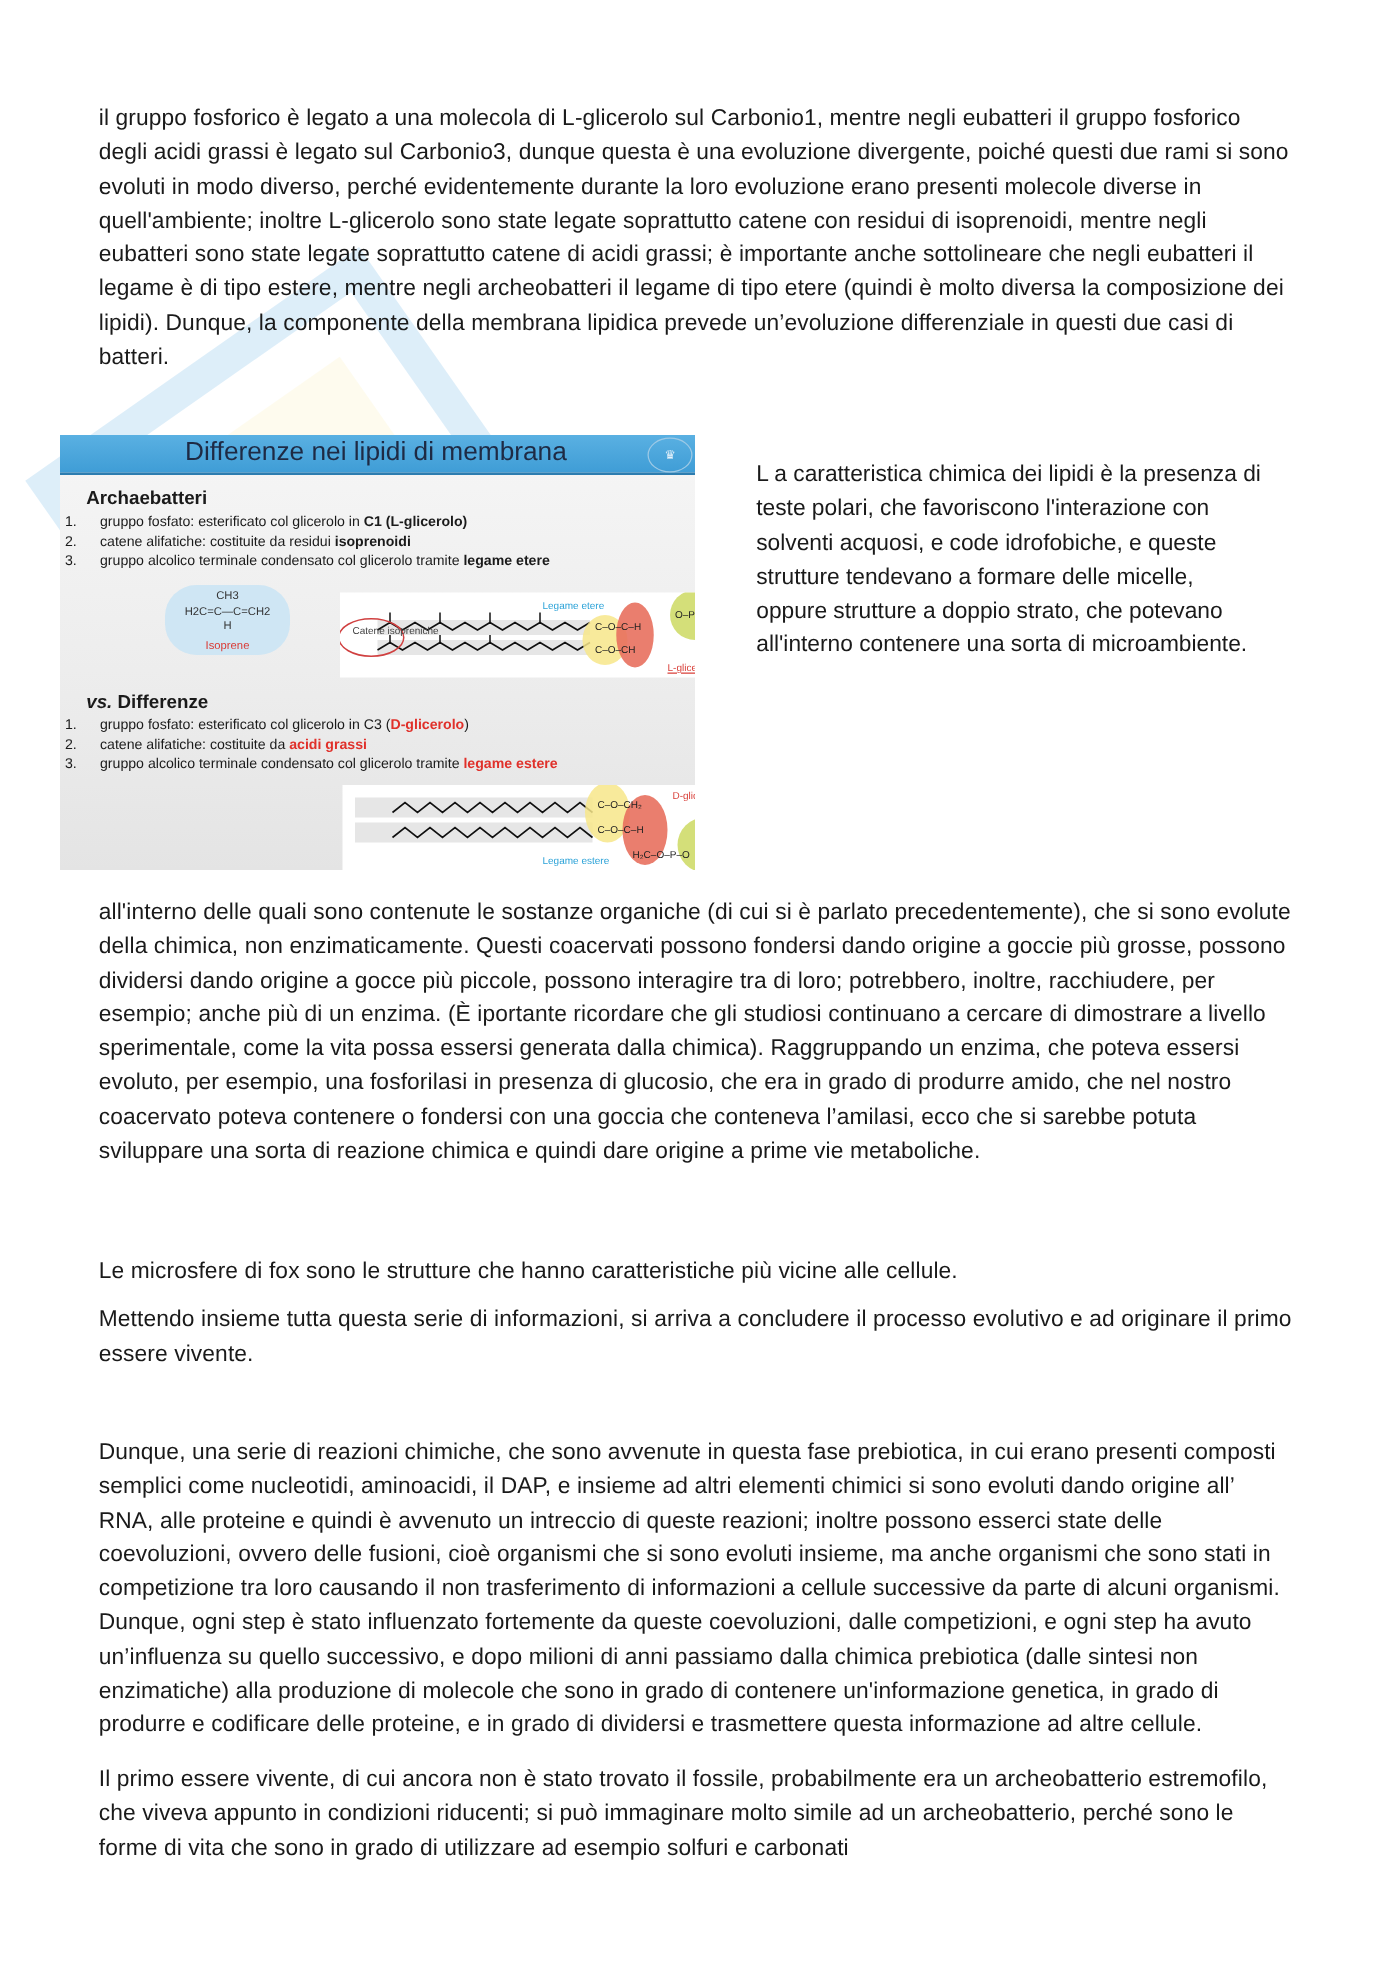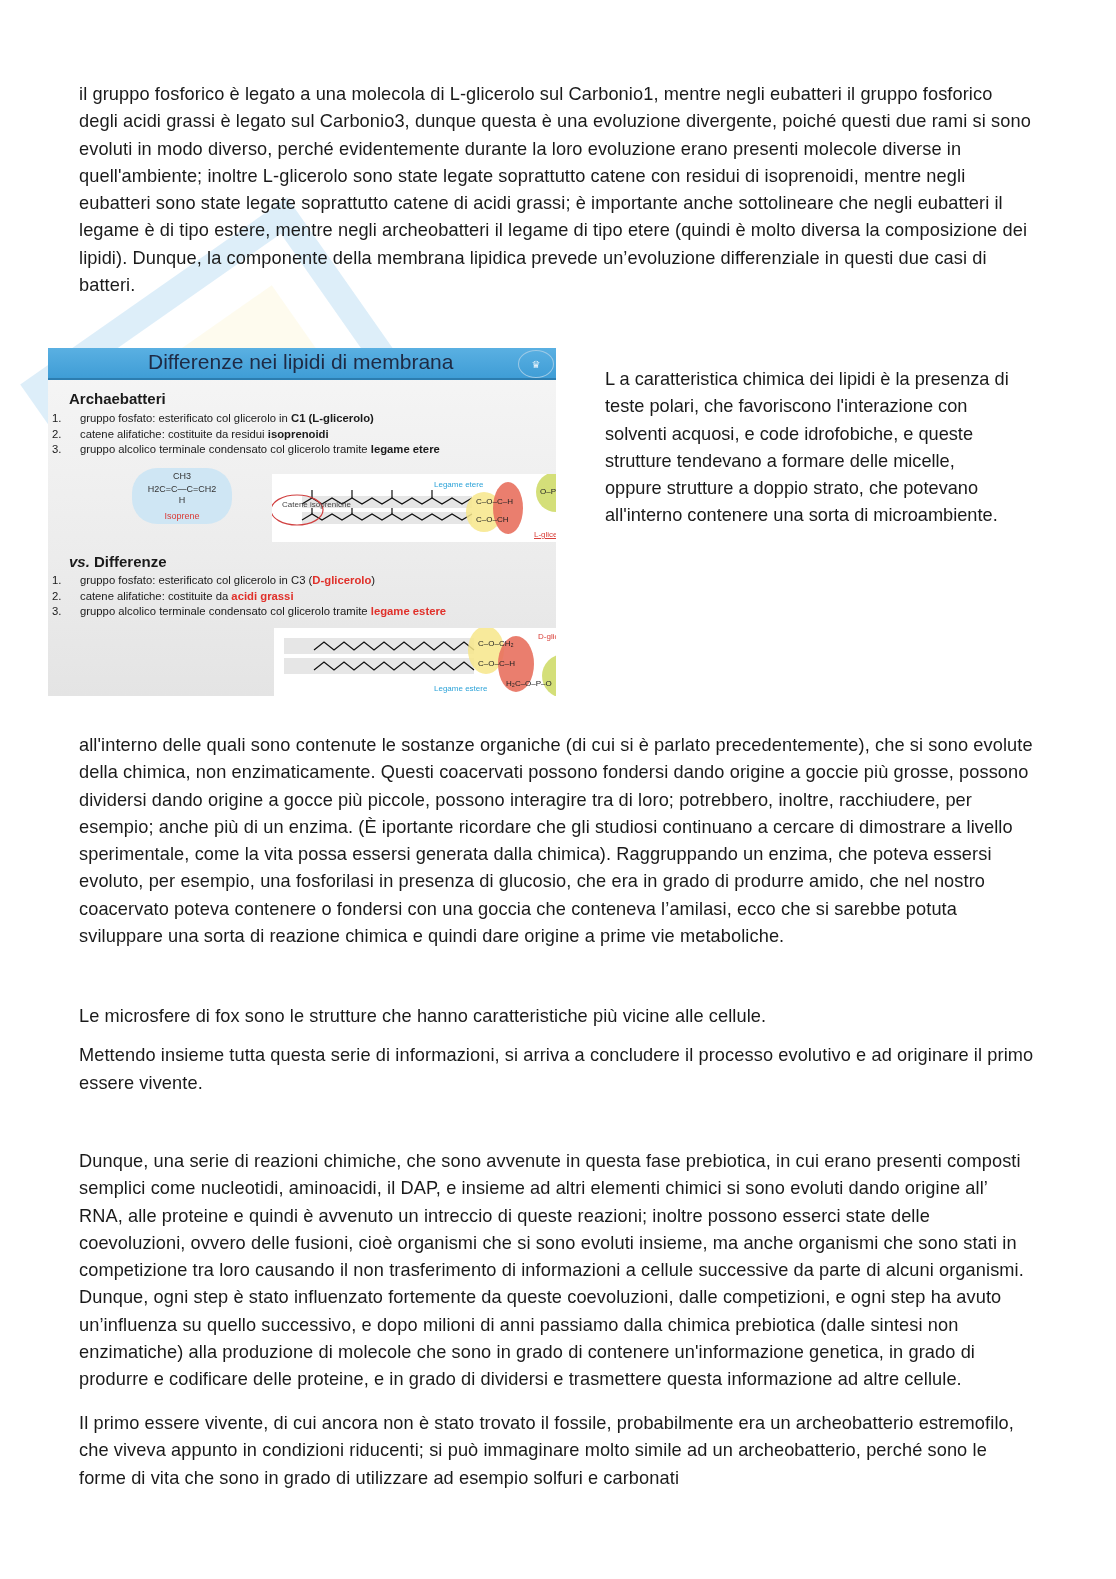--- a/index.html
+++ b/index.html
@@ -4,21 +4,21 @@
 <style>
   html, body { margin: 0; padding: 0; background: #ffffff; }
   body { width: 1116px; height: 1579px; position: relative; overflow: hidden;
          font-family: "Liberation Sans", sans-serif; color: #1a1a1a; }
   .watermark { position: absolute; left: 20px; top: 40px; width: 420px; height: 720px; pointer-events: none; opacity: 0.18; }
   .para { position: absolute; left: 67px; width: 980px; font-size: 18.2px; line-height: 27.3px; color: #1a1a1a; letter-spacing: 0.1px; }
   .para p { margin: 12px; }
   #p1 { top: 69px; }
   #p-right { position: absolute; left: 605px; top: 366px; width: 410px; font-size: 18.2px; line-height: 27.3px; }
   #p-right p { margin: 0 0 25px 0; }
-  #p-cont { top: 720px; }
+  #p-cont { top: 704px; }
   #p-fox { top: 991px; }
   #p-dunque { top: 1136px; }
   #p-primo { top: 1398px; }
 
   
   .slide { position: absolute; left: 48px; top: 348px; width: 508px; height: 348px;
            background: linear-gradient(180deg, #f6f6f6 0%, #ececec 60%, #e4e4e4 100%); overflow: hidden; }
   .slide-header { position: absolute; left: 0; top: 0; width: 100%; height: 30px;
            background: linear-gradient(180deg, #5ab0e2 0%, #3f9dd6 100%); border-bottom: 2px solid #2c7db0; }
   .slide-title { position: absolute; left: 100px; top: 2px; font-size: 21px; color: #1e2a44; white-space: nowrap; }

